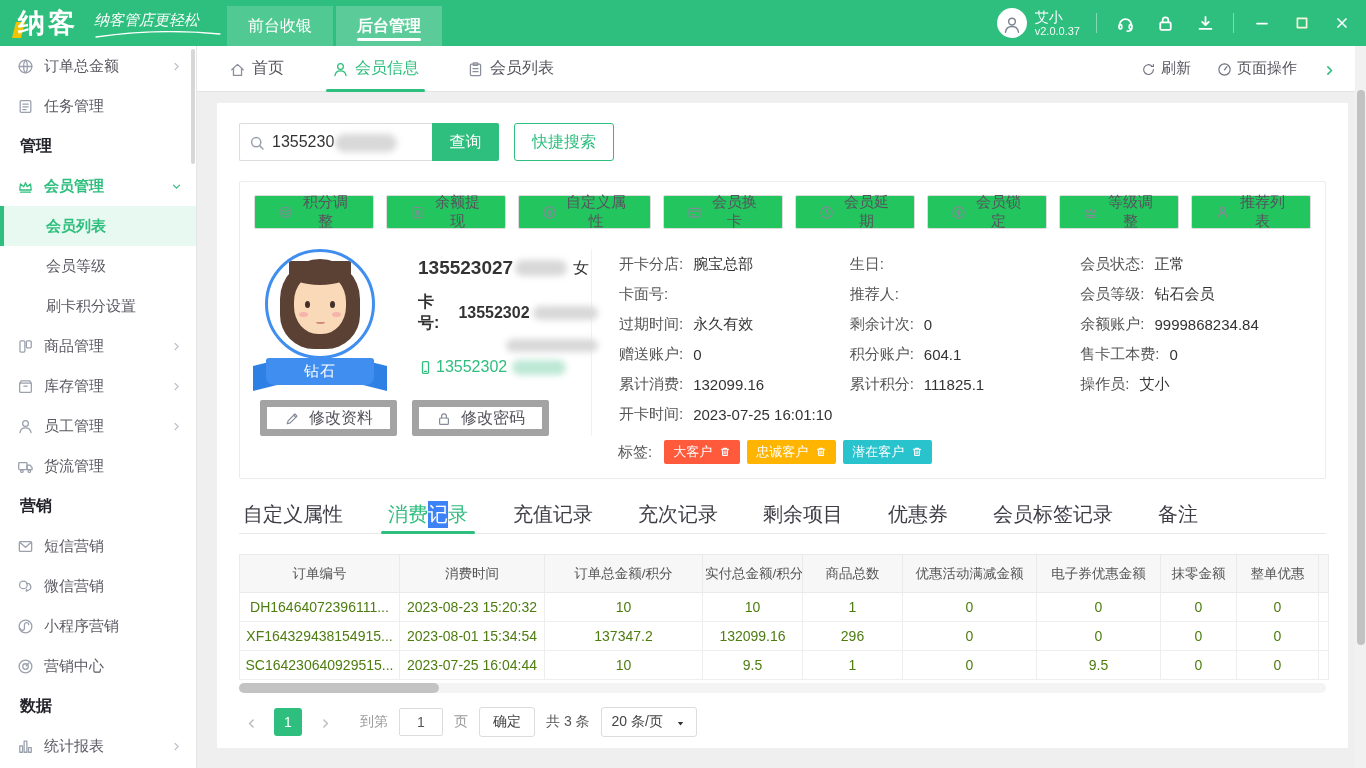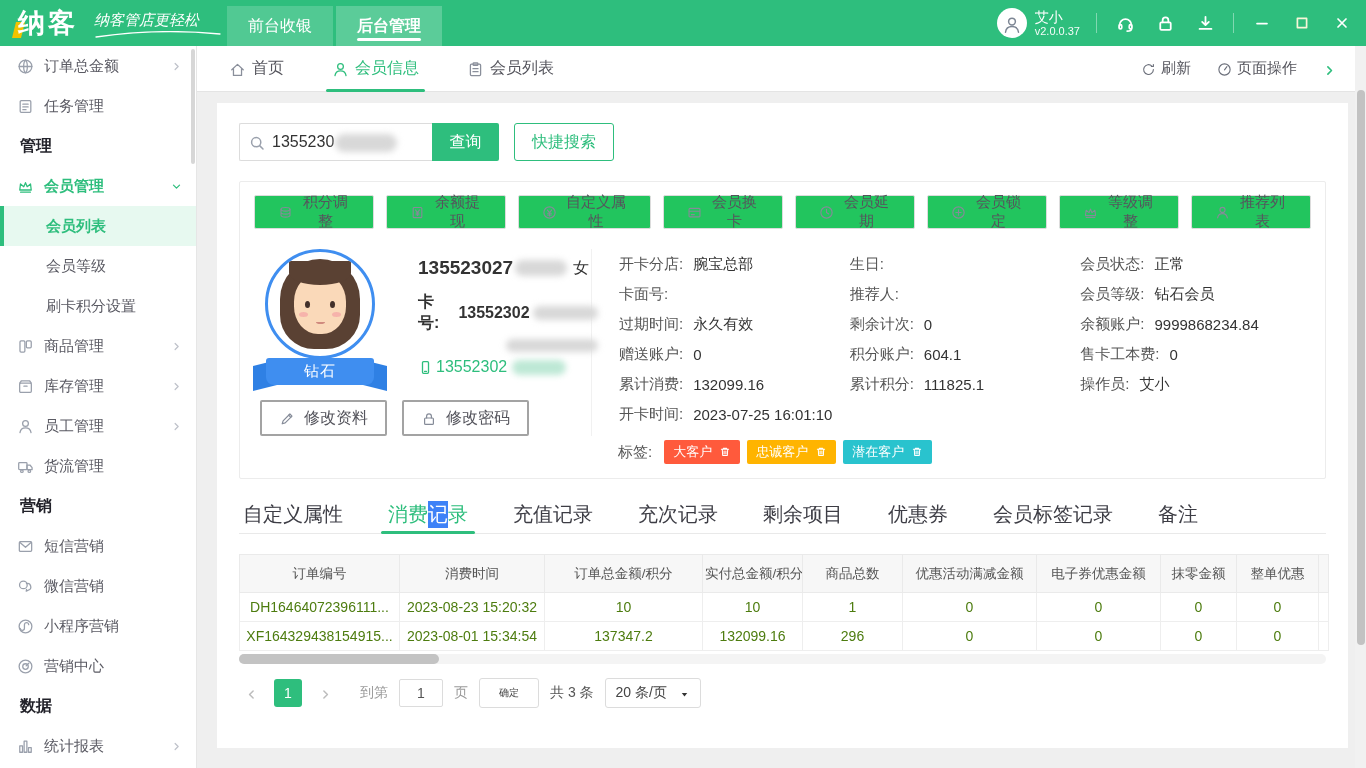--- a/index.html
+++ b/index.html
@@ -107,21 +107,21 @@
   .p-name { font-size:19px; font-weight:bold; display:flex; align-items:center; }
   .p-name .redact { width:52px; height:16px; margin:0 6px 0 2px; }
   .p-gender { font-size:16px; font-weight:normal; }
   .p-card { margin-top:13px; font-weight:bold; display:flex; align-items:center; }
   .p-card .redact { width:68px; height:14px; margin-left:3px; }
   .p-blob2 { display:block; margin:5px 0 0 88px; width:92px; height:13px; }
   .p-phone { margin-top:6px; color:#2ebe7d; display:flex; align-items:center; gap:3px; }
   .p-phone svg { width:15px; height:15px; stroke-width:1.4; }
   .p-phone .redact { width:54px; height:15px; background:#bde8d5; margin-left:2px; }
   .p-btns { display:flex; gap:15px; margin-top:24px; margin-left:6px; }
-  .p-btn { height:36px; padding:0 17px; border:2px solid #a3a3a3; background:#fff; color:#55555d; font-size:16px;
+  .p-btn { height:36px; padding:0 17px; border:7px solid #a3a3a3; background:#fff; color:#55555d; font-size:16px;
     display:flex; align-items:center; gap:9px; border-radius:2px; cursor:pointer; font-family:inherit; }
   .p-btn svg { width:16px; height:16px; color:#858b98; }
 
   .p-details { flex:1; border-left:1px solid #f1f1f1; padding-left:27px; display:flex; min-width:0; }
   .d-col { width:33.33%; }
   .d-row { height:30px; display:flex; align-items:center; font-size:15px; white-space:nowrap; }
   .d-label { color:#555; margin-right:10px; }
   .d-value { color:#333; }
 
   .tags-row { display:flex; align-items:center; margin:4px 0 2px 364px; gap:9px; }
@@ -149,21 +149,21 @@
 
   
   .pager { display:flex; align-items:center; margin-top:14px; font-size:14px; color:#9a9a9a; gap:11px; }
   .pg-arrow { width:24px; height:26px; display:flex; align-items:center; justify-content:center; color:#bcbcbc; cursor:pointer; }
   .pg-arrow svg { width:13px; height:13px; stroke-width:1.8; }
   .pg-num { width:28px; height:28px; background:#2ebe7d; color:#fff; display:flex; align-items:center; justify-content:center;
     border-radius:3px; font-size:14px; cursor:pointer; }
   .pg-goto { margin-left:12px; }
   .pg-input { width:44px; height:28px; border:1px solid #dcdcdc; text-align:center; color:#555; font-size:14px;
     border-radius:2px; outline:none; font-family:inherit; }
-  .pg-confirm { height:30px; padding:0 19px; border:1px solid #dcdcdc; background:#fff; color:#444; font-size:10px;
+  .pg-confirm { height:30px; padding:0 13px; border:1px solid #dcdcdc; background:#fff; color:#444; font-size:14px;
     border-radius:3px; cursor:pointer; font-family:inherit; }
   .pg-total { color:#555; }
   .pg-select { height:30px; border:1px solid #dcdcdc; padding:0 10px; display:flex; align-items:center; gap:12px;
     color:#444; border-radius:3px; cursor:pointer; }
   .pg-select svg { width:11px; height:11px; color:#333; }
 
   
   .win-scroll { position:fixed; right:0; top:46px; width:11px; bottom:0; background:#f1f1f1; }
   .win-thumb { position:absolute; top:44px; left:1.5px; width:8px; height:555px; background:#c2c2c2; border-radius:4px; cursor:pointer; }
 </style>
@@ -716,20 +716,32 @@
                   <td>2023-08-01 15:34:54</td>
                   <td>137347.2</td>
                   <td>132099.16</td>
                   <td>296</td>
                   <td>0</td>
                   <td>0</td>
                   <td>0</td>
                   <td>0</td>
                   <td></td>
                 </tr>
+                <tr>
+                  <td>SC164230640929515...</td>
+                  <td>2023-07-25 16:04:44</td>
+                  <td>10</td>
+                  <td>9.5</td>
+                  <td>1</td>
+                  <td>0</td>
+                  <td>9.5</td>
+                  <td>0</td>
+                  <td>0</td>
+                  <td></td>
+                </tr>
               </tbody>
             </table>
           <div class="hscroll">
             <span class="hthumb"></span>
           </div>
         </div>
 
         <div class="pager">
           <span class="pg-arrow">
             <span><svg viewBox="0 0 16 16" class="ic">

